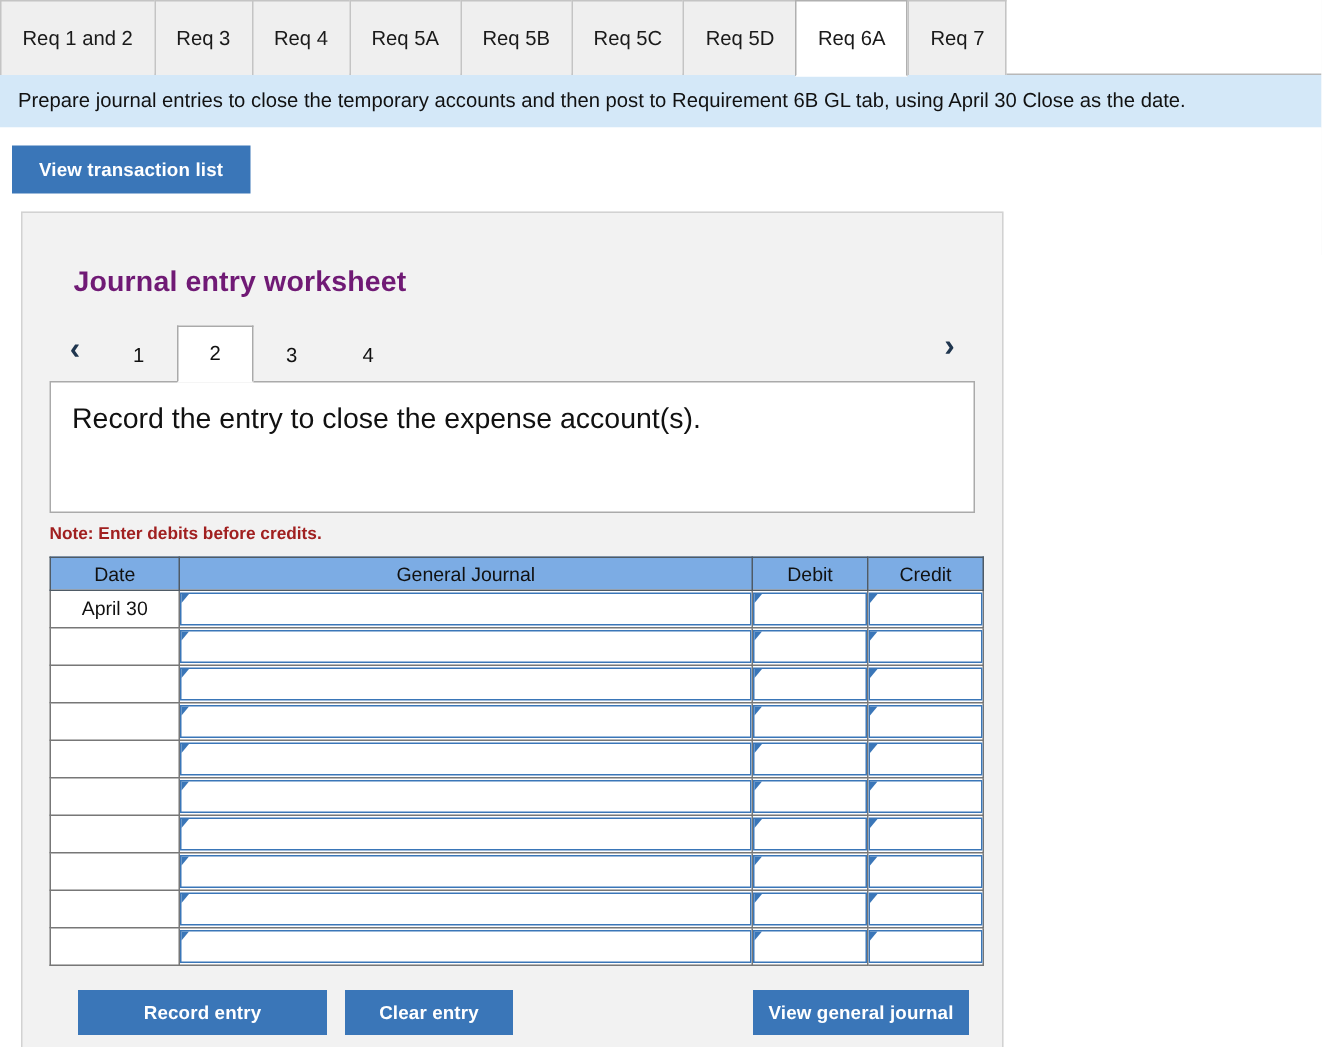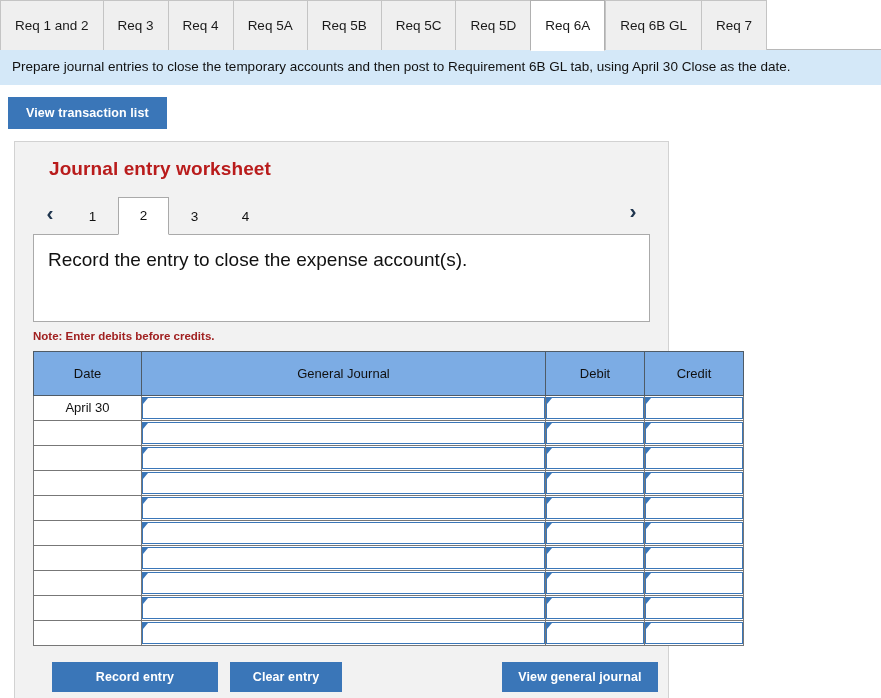--- a/index.html
+++ b/index.html
@@ -91,22 +91,22 @@
     margin: 0 0 0 14px;
     width: 655px;
     background: #f2f2f2;
     border: 1px solid #d2d2d2;
     box-sizing: border-box;
     padding: 16px 18px 18px 18px;
   }
   .panel-title {
     font-size: 19px;
     font-weight: bold;
-    color: #b91c1c;
-    margin: 0 0 16px 16px;
+    color: #701a75;
+    margin: 20px 0 16px 16px;
     letter-spacing: 0.1px;
   }
 
   
   .pager {
     display: flex;
     align-items: flex-end;
     height: 38px;
     position: relative;
     margin-left: 0px;
@@ -176,21 +176,21 @@
     width: 618px;
     table-layout: fixed;
   }
   table.journal th {
     background: #7cace4;
     border: 1px solid #4f5b66;
     font-size: 13px;
     font-weight: normal;
     color: #111111;
     height: 21px;
-    padding: 11px;
+    padding: 0;
     text-align: center;
   }
   table.journal td {
     padding: 0;
     height: 24px;
     border: 1px solid #777777;
     background: #ffffff;
     vertical-align: middle;
   }
   td.date-cell {
@@ -232,35 +232,34 @@
   }
   .actions .btn {
     position: absolute;
     top: 0;
     text-align: center;
     padding: 8px 0;
     font-size: 12.5px;
   }
   .btn-record { left: 19px; width: 166px; }
   .btn-clear  { left: 197px; width: 112px; }
-  .btn-viewgj { left: 469px; width: 156px; }
+  .btn-viewgj { left: 469px; width: 144px; }
 </style>
 </head>
 <body>
 
 <div class="tabbar" id="tabbar">
     <div class="tab">Req 1 and 2</div>
     <div class="tab">Req 3</div>
     <div class="tab">Req 4</div>
     <div class="tab">Req 5A</div>
     <div class="tab">Req 5B</div>
     <div class="tab">Req 5C</div>
     <div class="tab">Req 5D</div>
     <div class="tab active">Req 6A</div>
-    <div class="tab">Req 6B GL</div>
     <div class="tab">Req 7</div>
   </div>
 
 <div class="banner">Prepare journal entries to close the temporary accounts and then post to Requirement 6B GL tab, using April 30 Close as the date.</div>
 
 <div class="toolbar">
   <button class="btn btn-transaction">View transaction list</button>
 </div>
 
 <div class="panel">

